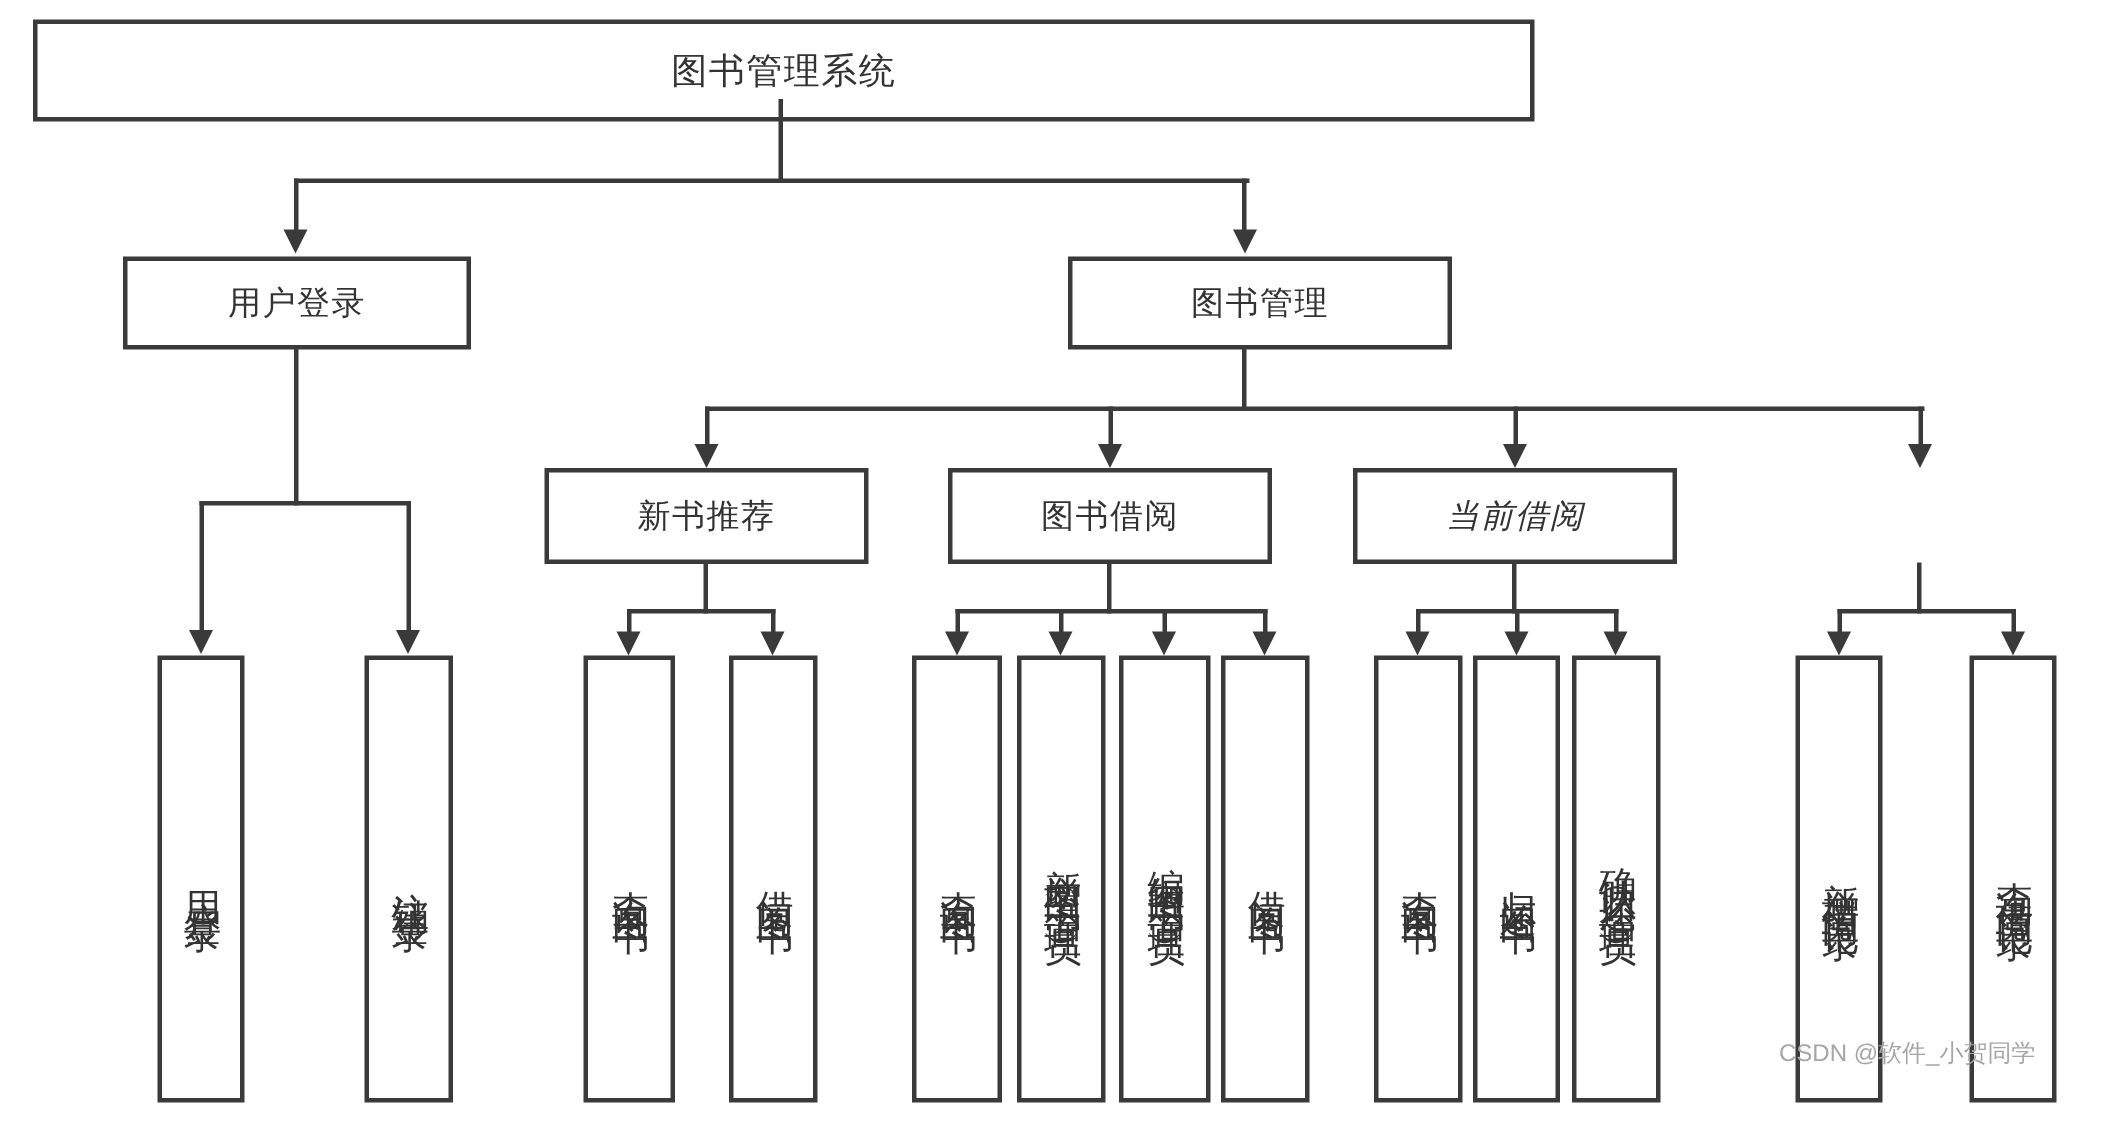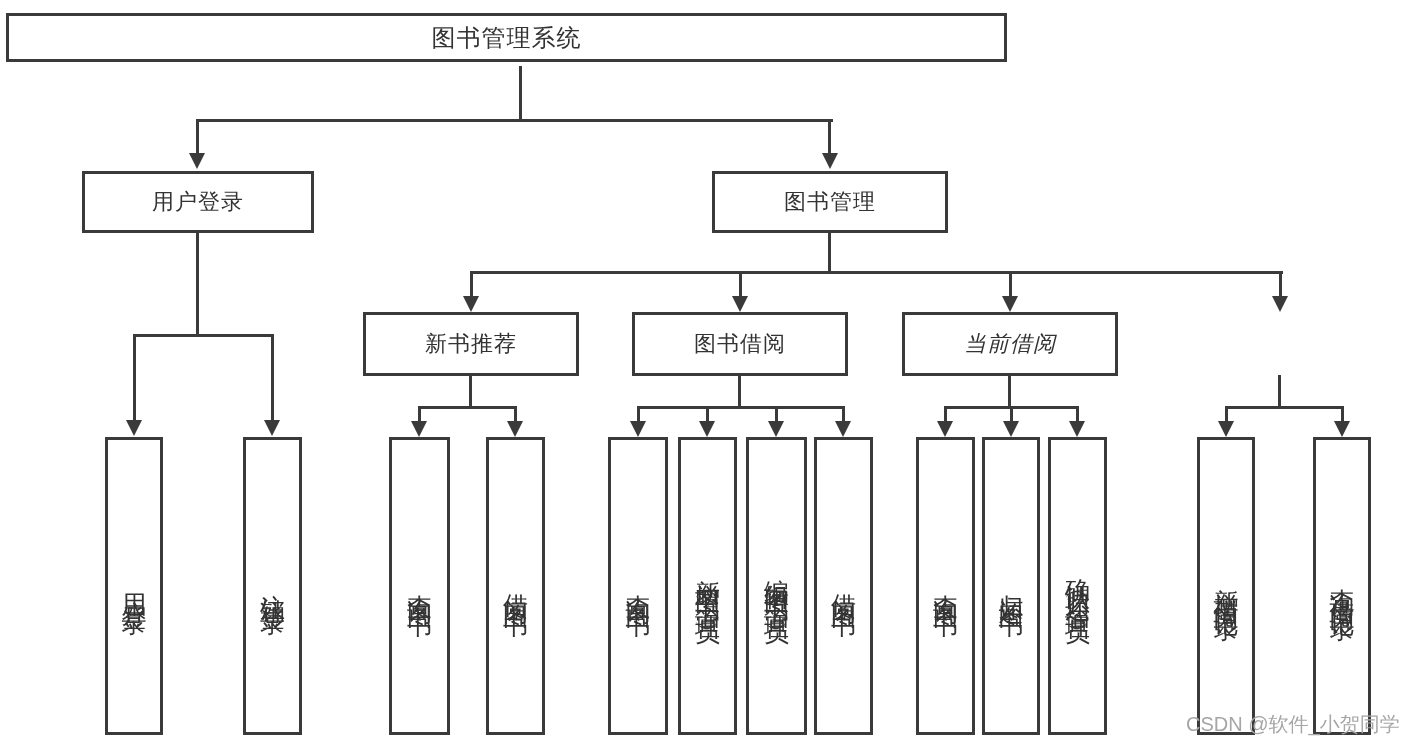--- a/index.html
+++ b/index.html
@@ -39,39 +39,39 @@
   .ln{position:absolute;background:var(--line);}
   .arr{
     position:absolute;
     width:0;height:0;
     border-left:8px solid transparent;
     border-right:8px solid transparent;
     border-top:16px solid var(--line);
   }
   .watermark{
     position:absolute;
-    left:1186px;top:711px;
-    font-size:20px;
+    left:1186px;top:692px;
+    font-size:16px;
     color:var(--wm);
     white-space:nowrap;
   }
 </style>
 </head>
 <body>
 
 <div class="canvas">
 
-  <div class="box title" style="left:6px;top:13px;width:1001px;height:49px;">
+  <div class="box title" style="left:22px;top:13px;width:1001px;height:68px;">
     <span class="hlabel">图书管理系统</span>
   </div>
 
   <div class="box" style="left:82px;top:171px;width:232px;height:62px;">
     <span class="hlabel">用户登录</span>
   </div>
-  <div class="box" style="left:712px;top:171px;width:236px;height:62px;">
+  <div class="box" style="left:712px;top:171px;width:256px;height:62px;">
     <span class="hlabel">图书管理</span>
   </div>
 
   <div class="box" style="left:363px;top:312px;width:216px;height:64px;">
     <span class="hlabel">新书推荐</span>
   </div>
   <div class="box" style="left:632px;top:312px;width:216px;height:64px;">
     <span class="hlabel">图书借阅</span>
   </div>
   <div class="box" style="left:902px;top:312px;width:216px;height:64px;font-style:italic;">

